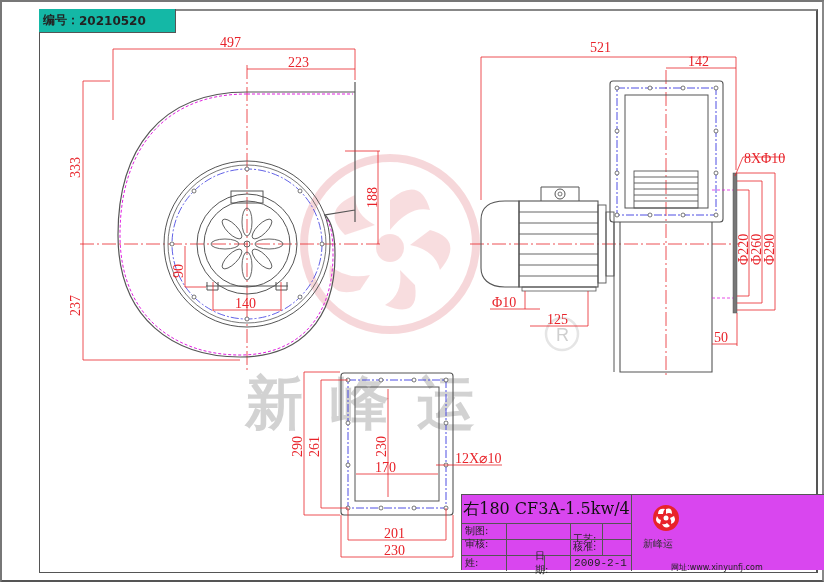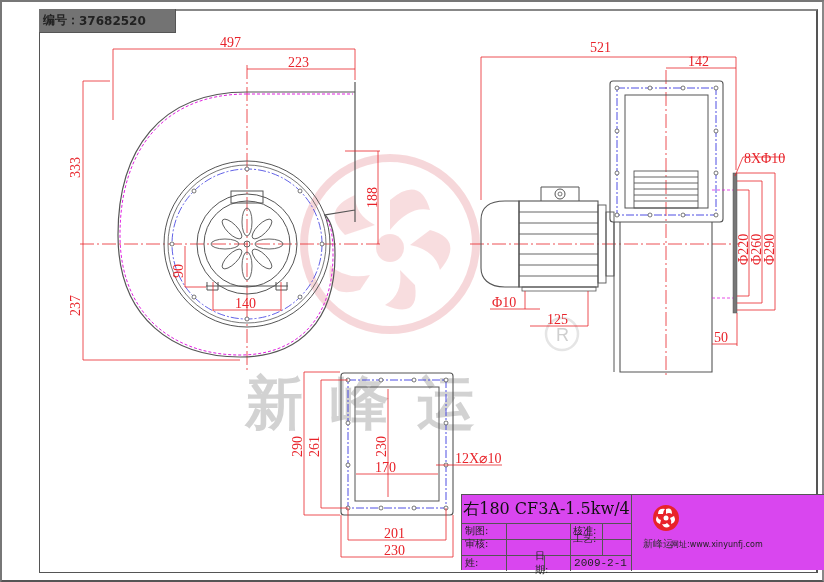--- a/index.html
+++ b/index.html
@@ -1,32 +1,32 @@
 <!DOCTYPE html>
 <html><head>
 <meta charset="utf-8">
 <style>
   html,body{margin:0;padding:0;background:#fff;}
   body{width:824px;height:582px;position:relative;overflow:hidden;font-family:"Liberation Serif","DejaVu Serif",serif;}
   .frame-outer{position:absolute;left:0;top:0;width:820px;height:578px;border:2px solid #777;border-right:4px solid #888;border-bottom:4px solid #555;}
   .frame-inner{position:absolute;left:39px;top:9px;width:776px;height:561px;border:1px solid #555;border-top:2px solid #888;border-right:2px solid #555;}
-  .code-box{position:absolute;left:39px;top:9px;width:137px;height:24px;border-right:1px solid #555;border-bottom:1px solid #555;background:#737373;display:flex;align-items:center;padding-left:4px;box-sizing:border-box;font-family:"DejaVu Sans","Liberation Sans",sans-serif;font-weight:bold;font-size:12px;color:#222;}
+  .code-box{position:absolute;left:39px;top:9px;width:137px;height:24px;border-right:1px solid #555;border-bottom:1px solid #555;background:#14b8a6;display:flex;align-items:center;padding-left:4px;box-sizing:border-box;font-family:"DejaVu Sans","Liberation Sans",sans-serif;font-weight:bold;font-size:12px;color:#222;}
   svg.drawing{position:absolute;left:0;top:0;}
   .dim{fill:#e8232a;font-family:"Liberation Serif","DejaVu Serif",serif;font-size:14px;}
   .title-block{position:absolute;left:461px;top:494px;width:386px;height:76px;border-top:1px solid #555;border-left:1px solid #555;background:#d946ef;box-sizing:border-box;}
   .tb-left{position:absolute;left:0;top:0;width:169px;height:76px;border-right:1px solid #555;}
   .tb-model{position:absolute;left:0;top:0;width:169px;height:28px;border-bottom:1px solid #555;font-family:"DejaVu Serif","Liberation Serif",serif;font-size:16px;display:flex;align-items:center;justify-content:center;color:#111;}
   .tb-grid{position:absolute;left:0;top:28px;width:169px;height:48px;}
   .tb-cell{position:absolute;font-family:"DejaVu Sans",sans-serif;font-size:10px;color:#222;box-sizing:border-box;padding-left:3px;display:flex;align-items:center;}
   .hl{position:absolute;left:0;width:169px;height:0;border-top:1px solid #555;}
   .vl{position:absolute;top:0;width:0;border-left:1px solid #555;}
   .tb-right{position:absolute;left:169px;top:0;width:186px;height:76px;}
   .brand-name{position:absolute;left:60px;top:14px;font-family:"DejaVu Sans",sans-serif;font-size:22px;color:#111;letter-spacing:1px;}
   .brand-small{position:absolute;left:12px;top:42px;font-family:"DejaVu Sans",sans-serif;font-size:10px;color:#333;}
-  .website{position:absolute;left:40px;top:44px;font-family:"DejaVu Sans",sans-serif;font-size:8px;color:#222;}
+  .website{position:absolute;left:40px;top:67px;font-family:"DejaVu Sans",sans-serif;font-size:8px;color:#222;}
   .date-val{font-family:Liberation Mono, monospace;font-size:11px;justify-content:center;padding-left:0;}
   .watermark-text{position:absolute;left:245px;top:365px;font-family:"DejaVu Sans",sans-serif;font-weight:bold;font-size:58px;color:#c8c8c8;letter-spacing:28px;opacity:0.8;}
 </style>
 </head>
 <body>
 
 <div class="frame-outer"></div>
 <div class="frame-inner"></div>
 
 <div class="watermark-text">新峰运</div>
@@ -243,37 +243,37 @@
     <text class="dim" transform="translate(386 457) rotate(-90)">230</text>
     <text class="dim" x="375" y="472">170</text>
     <text class="dim" x="455" y="463">12X⌀10</text>
     <text class="dim" x="384" y="538">201</text>
     <text class="dim" x="384" y="555">230</text>
   </g>
 </svg>
 
 <div class="code-box">
   <span>编号：</span>
-  <span>37682520</span>
+  <span>20210520</span>
 </div>
 
 <div class="title-block">
   <div class="tb-left">
     <div class="tb-model">右180 CF3A-1.5kw/4</div>
     <div class="tb-grid">
       <div class="hl" style="top:16px"></div>
       <div class="hl" style="top:32px"></div>
       <div class="vl" style="left:44px;height:48px"></div>
       <div class="vl" style="left:82px;top:32px;height:16px"></div>
       <div class="vl" style="left:108px;height:48px"></div>
       <div class="vl" style="left:140px;height:32px"></div>
       <div class="tb-cell" style="left:0;top:0;width:44px;height:16px">制图:</div>
       <div class="tb-cell" style="left:108px;top:8px;width:32px;height:16px">工艺:</div>
       <div class="tb-cell" style="left:0;top:13px;width:44px;height:16px">审核:</div>
-      <div class="tb-cell" style="left:108px;top:0;width:32px;height:16px">核准:</div>
+      <div class="tb-cell" style="left:108px;top:16px;width:32px;height:16px">核准:</div>
       <div class="tb-cell" style="left:0;top:32px;width:44px;height:16px">姓:</div>
       <div class="tb-cell" style="left:70px;top:32px;width:26px;height:16px">日期:</div>
       <div class="tb-cell date-val" style="left:108px;top:32px;width:61px;height:16px">2009-2-1</div>
     </div>
   </div>
   <div class="tb-right">
     <svg width="30" height="30" viewBox="0 0 30 30" style="position:absolute;left:20px;top:8px">
       <circle cx="15" cy="15" r="13" fill="#e8232a"></circle>
       <g fill="#fff">
         <path d="M15 6 q6 -2 6 5 q-3 -2 -6 0z"></path>

